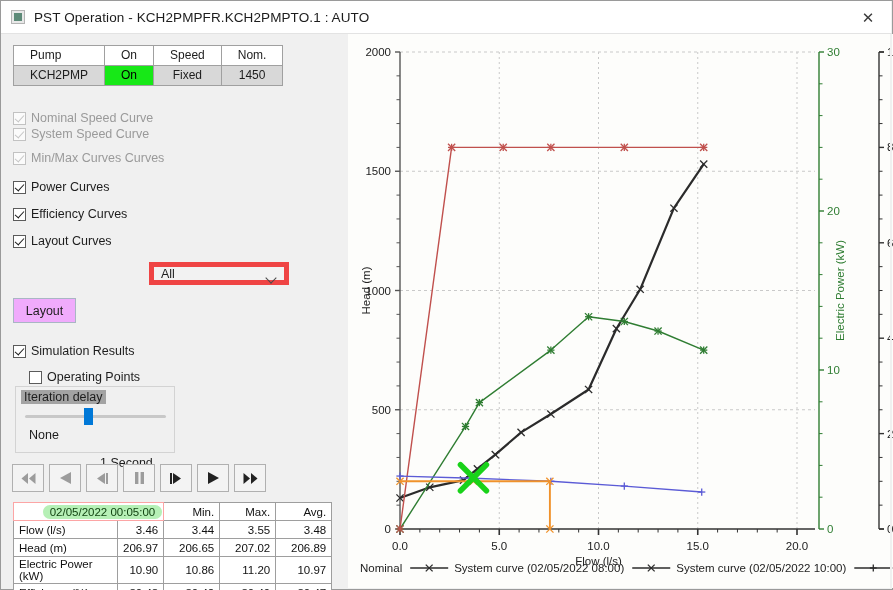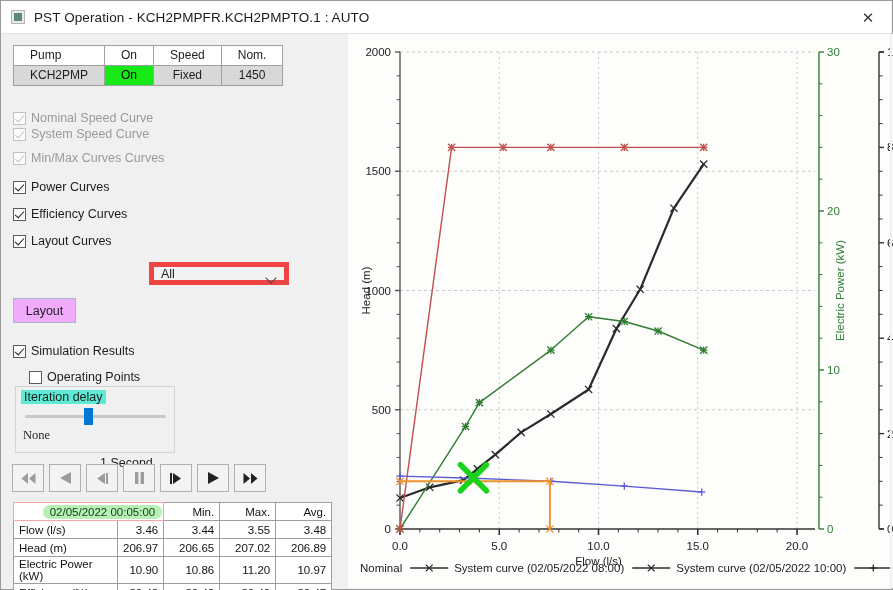--- a/index.html
+++ b/index.html
@@ -101,21 +101,21 @@
     font-size:12.5px; color:#1d1d1d;
     display:flex; align-items:center; justify-content:center;
   }
   
   .group {
     position:absolute; left:14px; top:352px; width:160px; height:67px;
     border:1px solid #d3d3d3;
   }
   .group-title {
     position:absolute; left:20px; top:356px;
-    background:#5eead4; padding:0 3px;
+    background:#a3a3a3; padding:0 3px;
     font-size:12.5px; color:#1d1d1d;
   }
   .slider-track {
     position:absolute; left:24px; top:381px; width:141px; height:3px;
     background:#c8c8c8; border-radius:2px;
   }
   .slider-thumb {
     position:absolute; left:83px; top:374px; width:9px; height:17px;
     background:#0078d7;
   }
@@ -224,21 +224,21 @@
     </div>
     <div class="chk-row" style="left:28px; top:336px;">
       <span class="box"></span>
       <span>Operating Points</span>
     </div>
 
     <div class="group"></div>
     <div class="group-title">Iteration delay</div>
     <div class="slider-track"></div>
     <div class="slider-thumb"></div>
-    <div class="slider-lbl" style="left:22px; top:394px;font-family:Liberation Serif, serif;">None</div>
+    <div class="slider-lbl" style="left:28px; top:394px;">None</div>
     <div class="slider-lbl" style="left:99px; top:394px;margin-top:28px;">1 Second</div>
 
     <div class="transport">
       <div class="tbtn">
         <svg width="17" height="11" viewBox="0 0 17 11">
           <polygon points="8,0 8,11 1.5,5.5" fill="#9c9c9c"></polygon>
             <polygon points="15.5,0 15.5,11 9,5.5" fill="#9c9c9c"></polygon>
         </svg>
       </div>
       <div class="tbtn">

